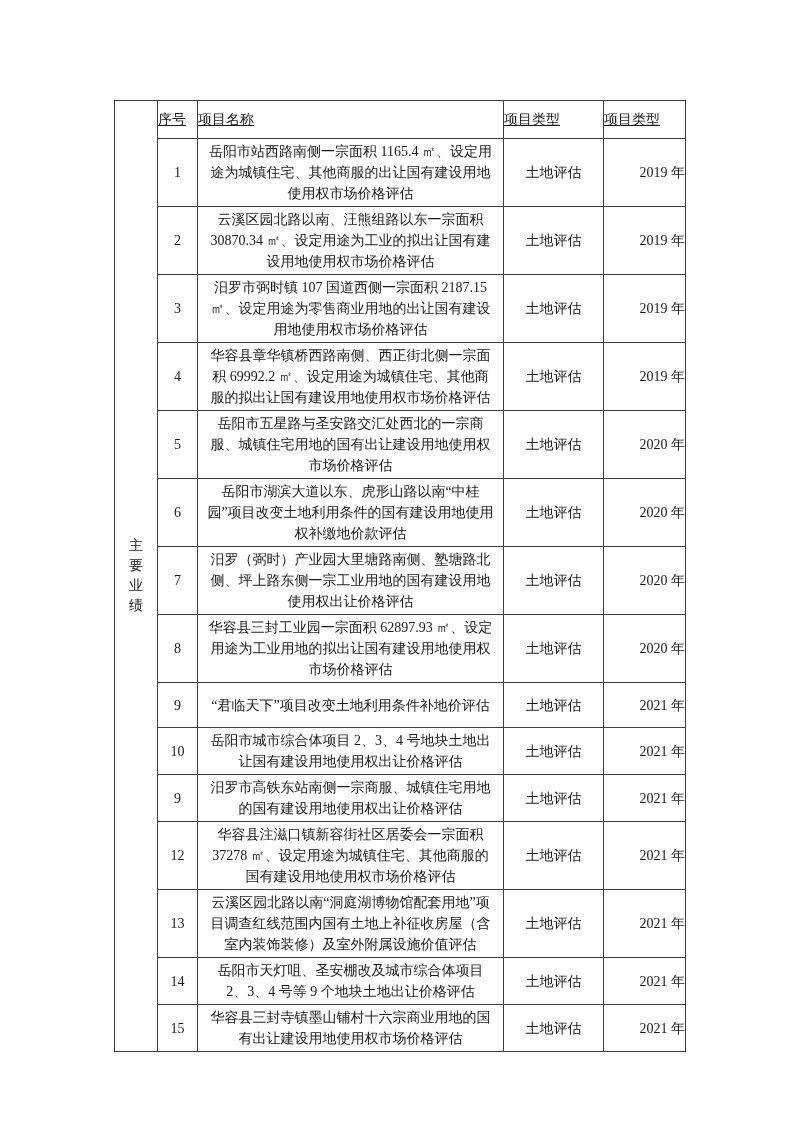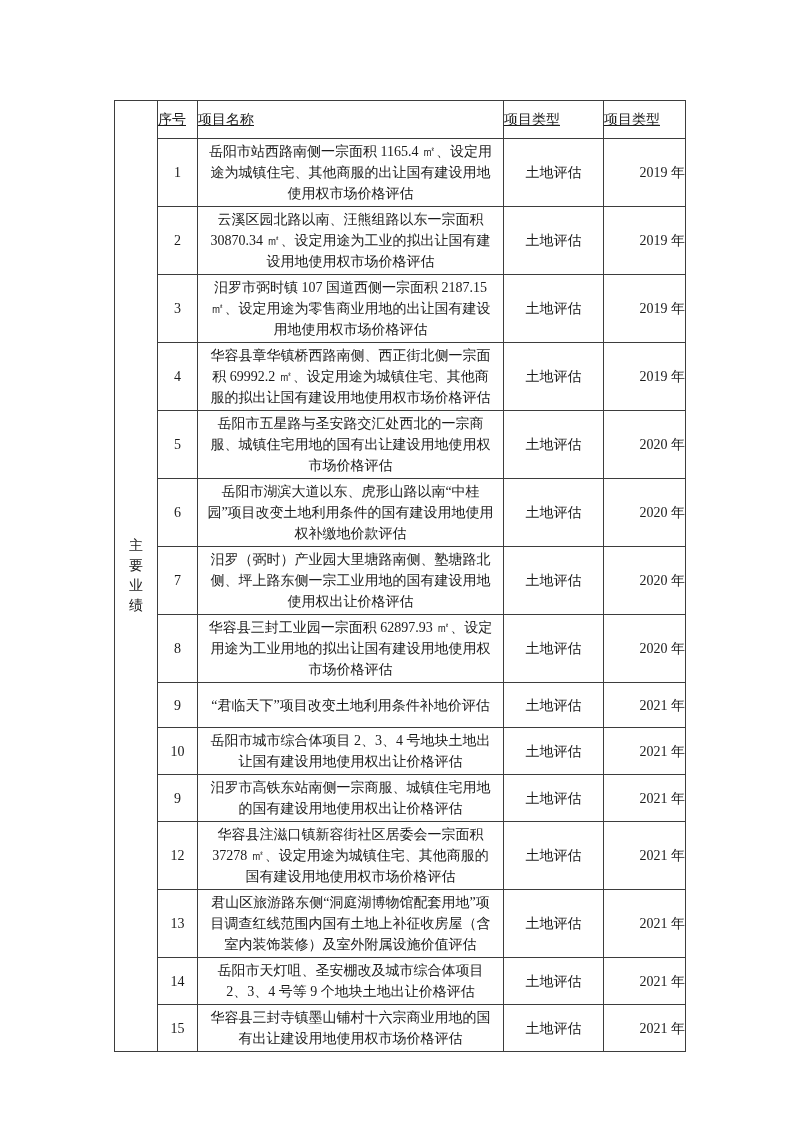--- a/index.html
+++ b/index.html
@@ -142,21 +142,21 @@
         <td class="c-time">2021 年</td>
       </tr>
       <tr class="r3">
         <td class="c-no">12</td>
         <td class="c-name">华容县注滋口镇新容街社区居委会一宗面积 37278 ㎡、设定用途为城镇住宅、其他商服的国有建设用地使用权市场价格评估</td>
         <td class="c-type">土地评估</td>
         <td class="c-time">2021 年</td>
       </tr>
       <tr class="r3">
         <td class="c-no">13</td>
-        <td class="c-name">君山区旅游路东侧“洞庭湖博物馆配套用地”项目调查红线范围内国有土地上补征收房屋（含室内装饰装修）及室外附属设施价值评估</td>
+        <td class="c-name">云溪区园北路以南“洞庭湖博物馆配套用地”项目调查红线范围内国有土地上补征收房屋（含室内装饰装修）及室外附属设施价值评估</td>
         <td class="c-type">土地评估</td>
         <td class="c-time">2021 年</td>
       </tr>
       <tr class="r2">
         <td class="c-no">14</td>
         <td class="c-name">岳阳市天灯咀、圣安棚改及城市综合体项目 2、3、4 号等 9 个地块土地出让价格评估</td>
         <td class="c-type">土地评估</td>
         <td class="c-time">2021 年</td>
       </tr>
       <tr class="r2">

